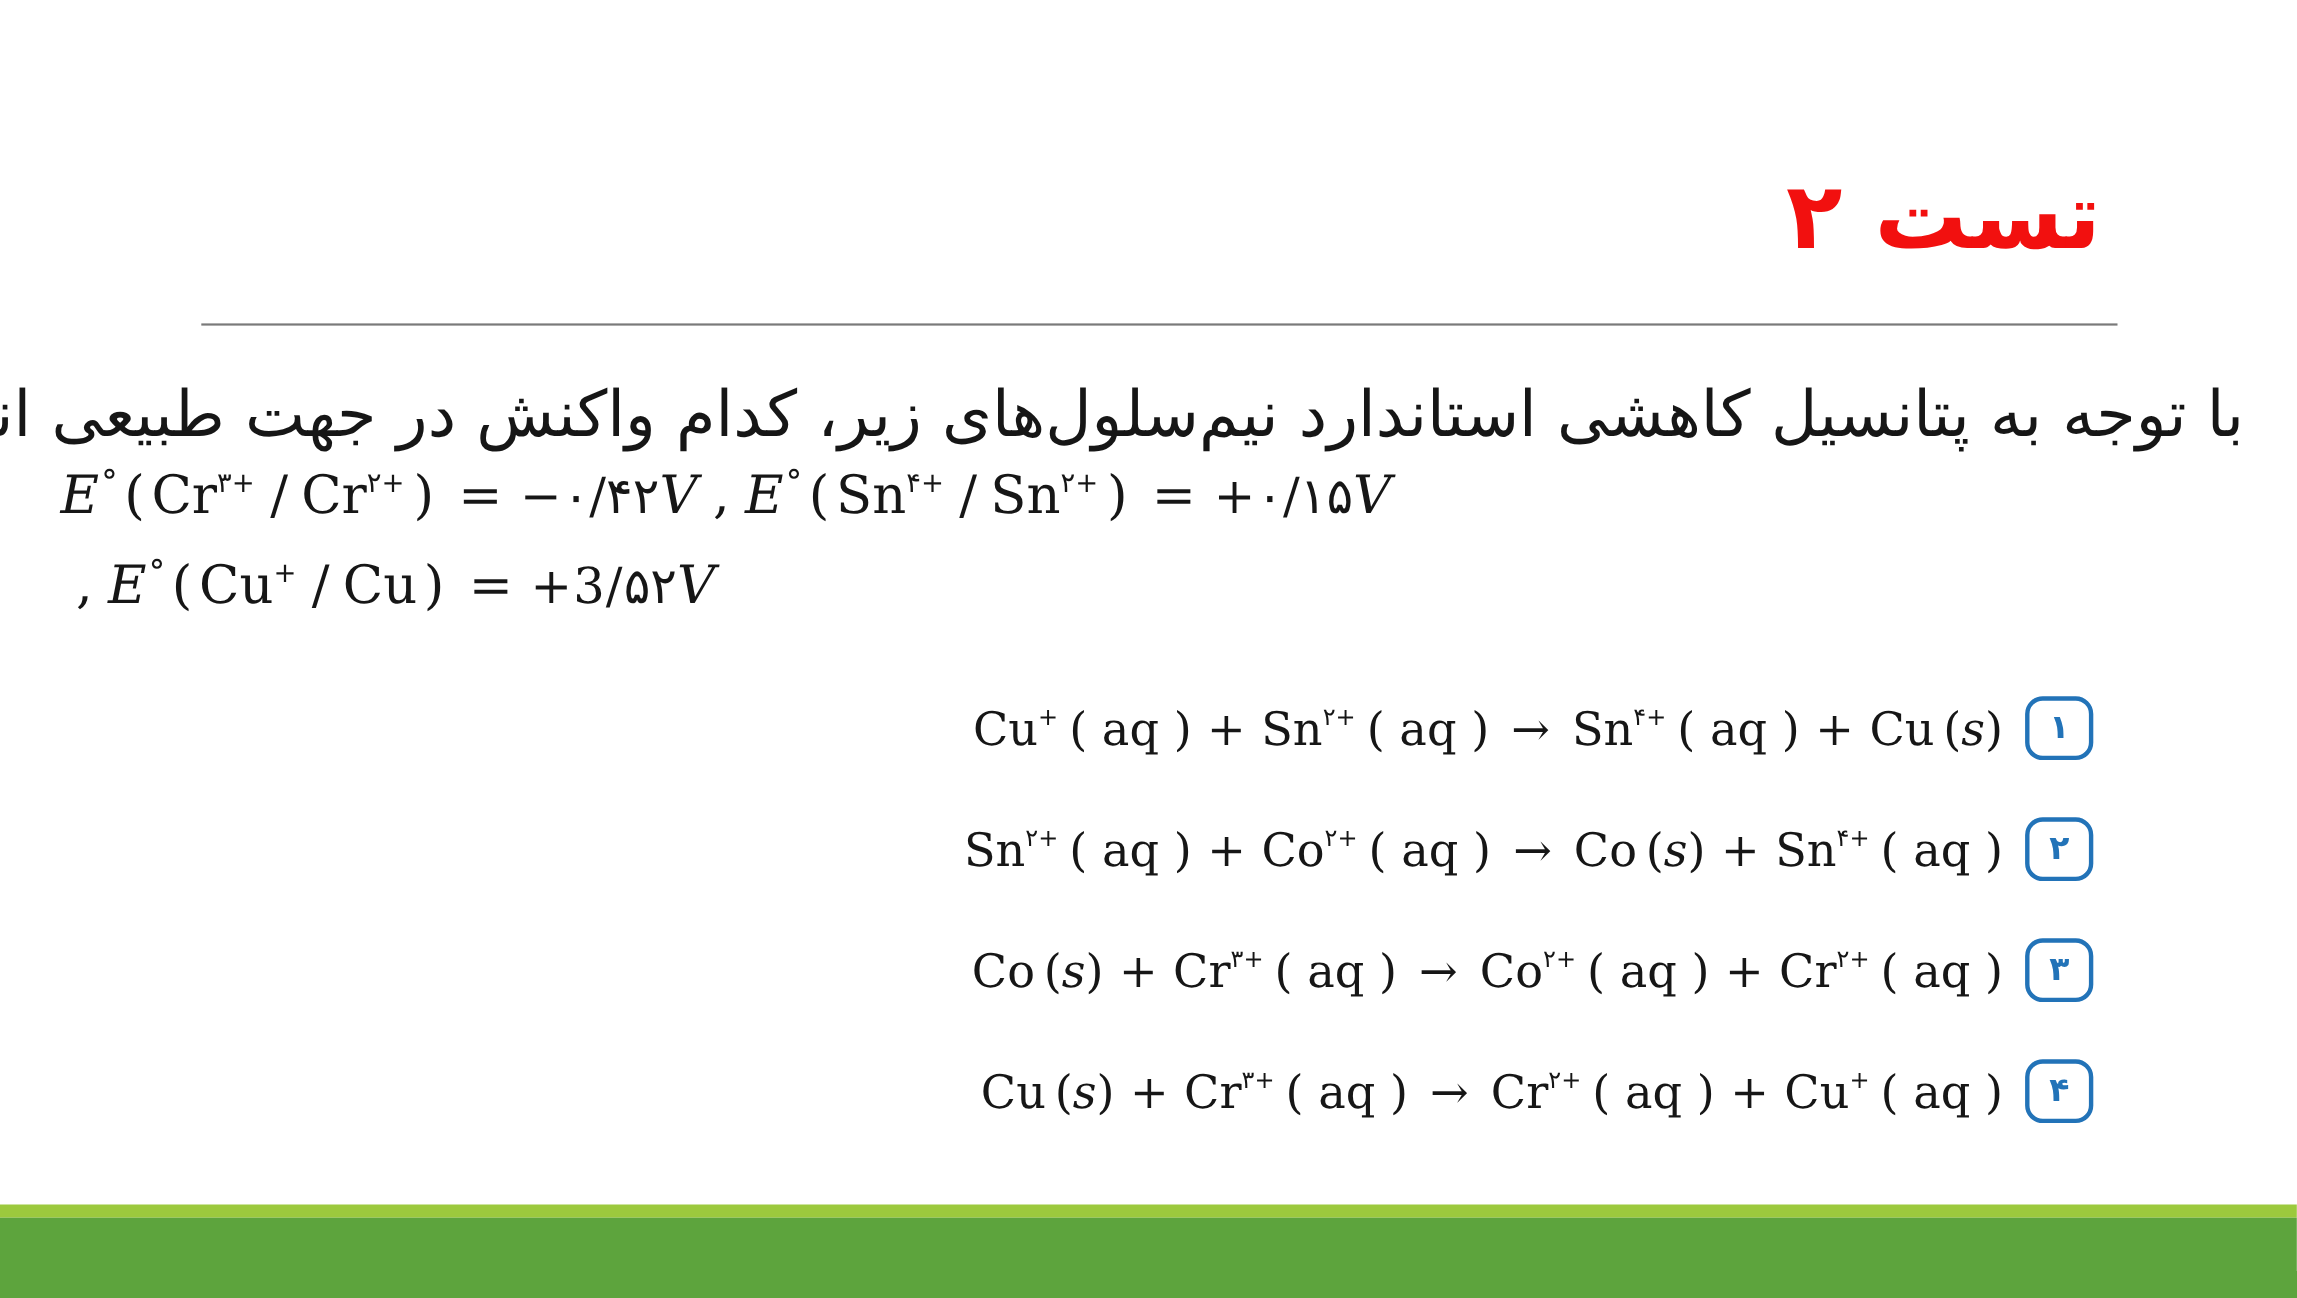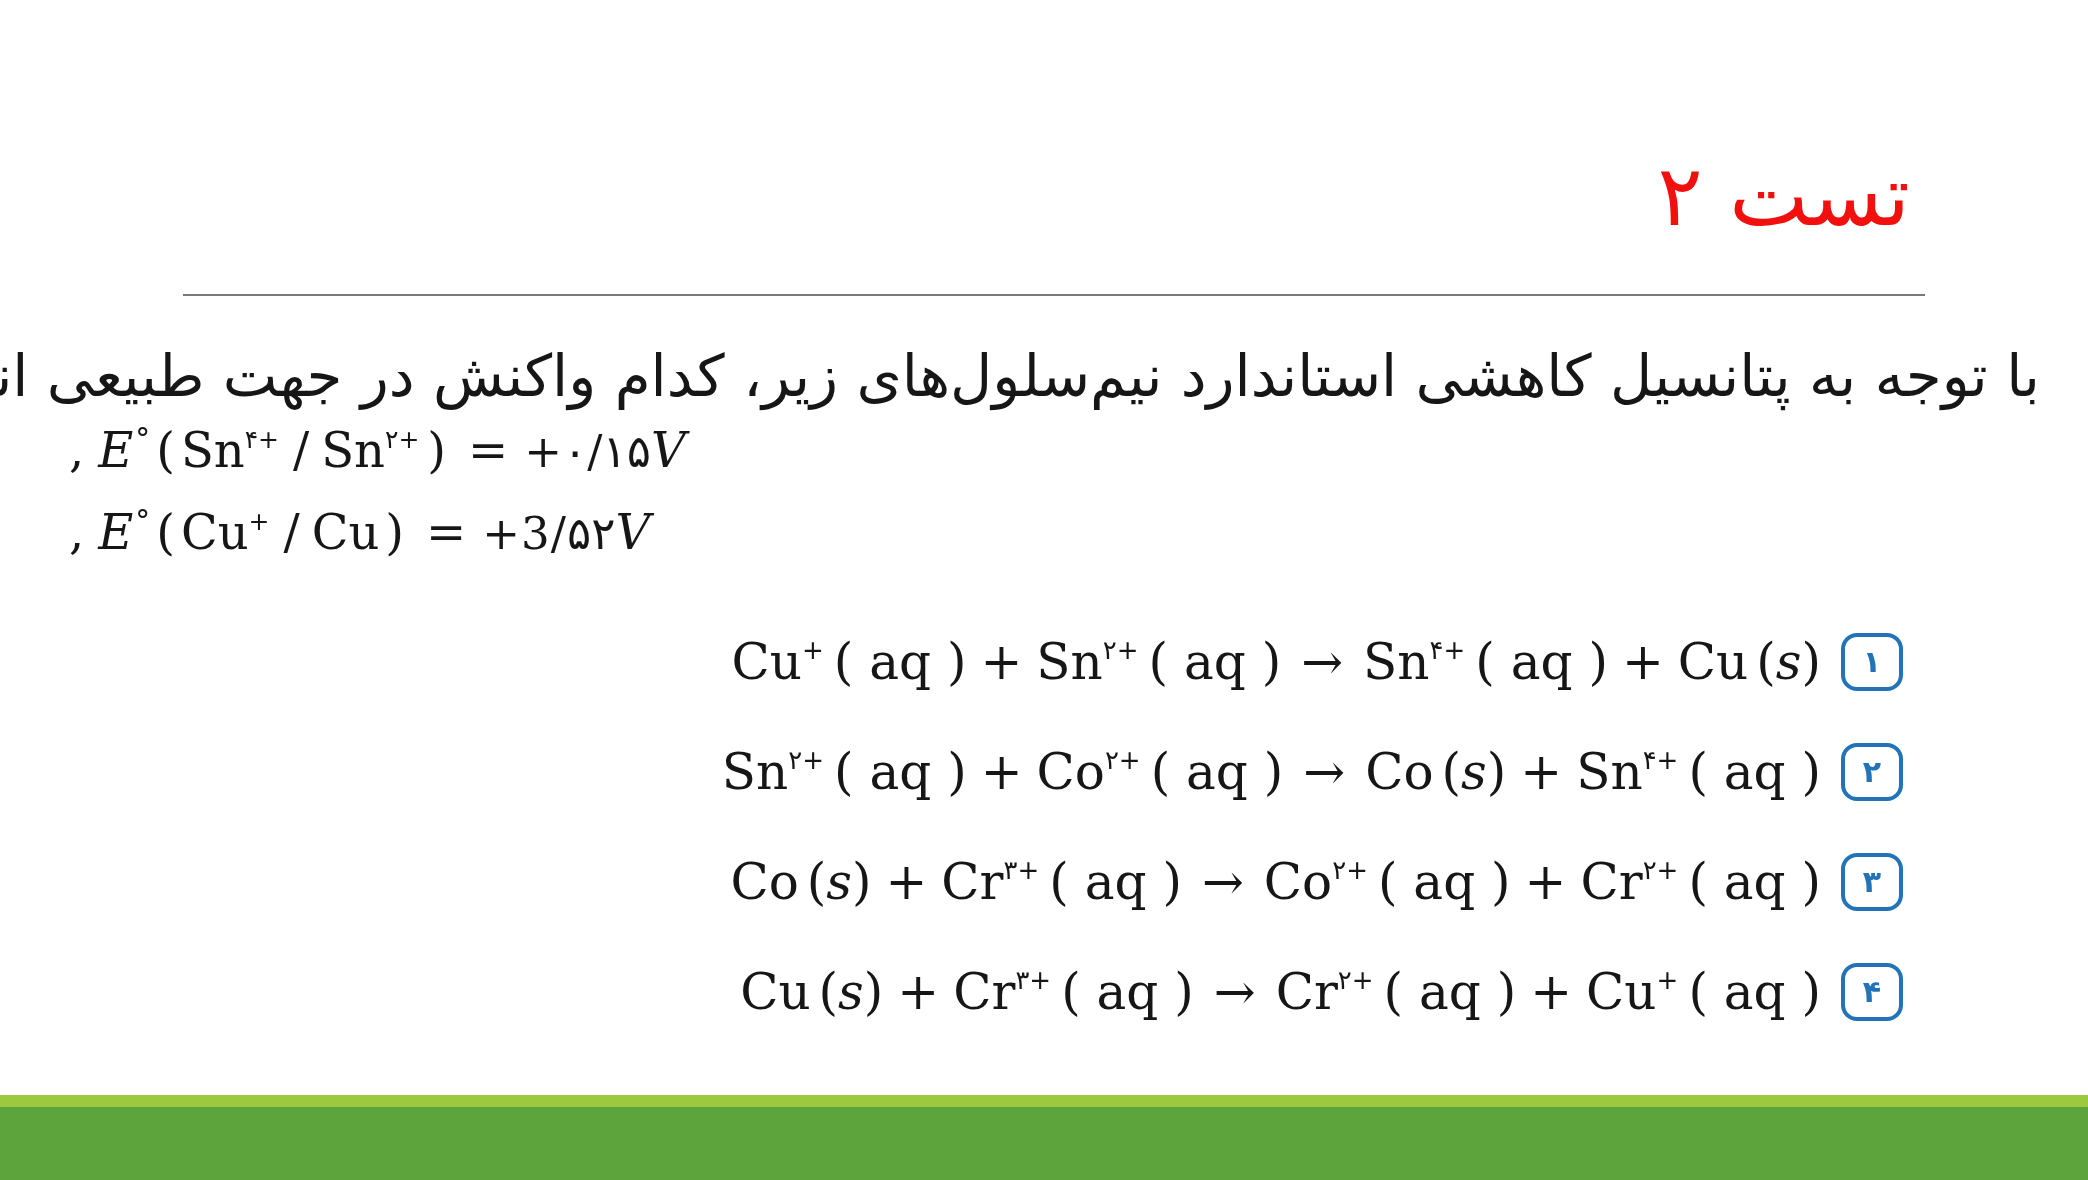--- a/index.html
+++ b/index.html
@@ -17,21 +17,21 @@
     background:#ffffff;
     font-family:"DejaVu Sans", sans-serif;
     color:var(--ink);
     overflow:hidden;
   }
   .title{
     position:absolute;
     top:140px; right:178px;
     direction:rtl;
     font-family:"DejaVu Sans", sans-serif;
-    font-weight:normal;
+    font-weight:bold;
     font-size:84px;
     line-height:1.35;
     color:var(--title-red);
     white-space:nowrap;
   }
   .divider{
     position:absolute;
     top:294px; left:183px;
     width:1742px; height:2px;
     background:var(--divider-gray);
@@ -85,21 +85,21 @@
     display:flex;
     justify-content:flex-end;
     align-items:center;
     height:72px;
     margin-bottom:38px;
     gap:20px;
   }
   .equation{
     direction:ltr;
     font-family:"DejaVu Serif","DejaVu Sans",serif;
-    font-size:50px;
+    font-size:42px;
     white-space:nowrap;
     color:var(--ink);
   }
   .equation .op{padding:0 14px;}
   .equation .arrow{padding:0 20px;}
   .equation .state{margin-left:8px;}
   .equation .state i{font-style:italic;}
   .badge{
     width:62px;height:58px;
     border:4px solid var(--badge-blue);
@@ -126,20 +126,21 @@
 <div>
 
   <h1 class="title">تست ۲</h1>
 
   <div class="divider"></div>
 
   <p class="question">با توجه به پتانسیل کاهشی استاندارد نیم‌سلول‌های زیر، کدام واکنش در جهت طبیعی انجام می‌شود؟</p>
 
   <div class="potentials" id="potentials">
       <div class="pline" dir="ltr">
+        <span class="halfcell"><span class="sym">E</span><span class="deg">°</span><span class="paren">(</span><span class="el">Cr</span><sup class="charge">۳+</sup><span class="slash">/</span><span class="el">Cr</span><sup class="charge">۲+</sup><span class="paren">)</span><span class="eq">=</span><span class="val">−۰/۴۲</span><span class="unit">V</span></span>
         <span class="comma">,</span>
         <span class="halfcell"><span class="sym">E</span><span class="deg">°</span><span class="paren">(</span><span class="el">Sn</span><sup class="charge">۴+</sup><span class="slash">/</span><span class="el">Sn</span><sup class="charge">۲+</sup><span class="paren">)</span><span class="eq">=</span><span class="val">+۰/۱۵</span><span class="unit">V</span></span>
       </div>
       <div class="pline" dir="ltr">
         <span class="comma">,</span>
         <span class="halfcell"><span class="sym">E</span><span class="deg">°</span><span class="paren">(</span><span class="el">Cu</span><sup class="charge">+</sup><span class="slash">/</span><span class="el">Cu</span><span class="paren">)</span><span class="eq">=</span><span class="val">+3/۵۲</span><span class="unit">V</span></span>
       </div>
     </div>
 
   <div class="options" id="options">

